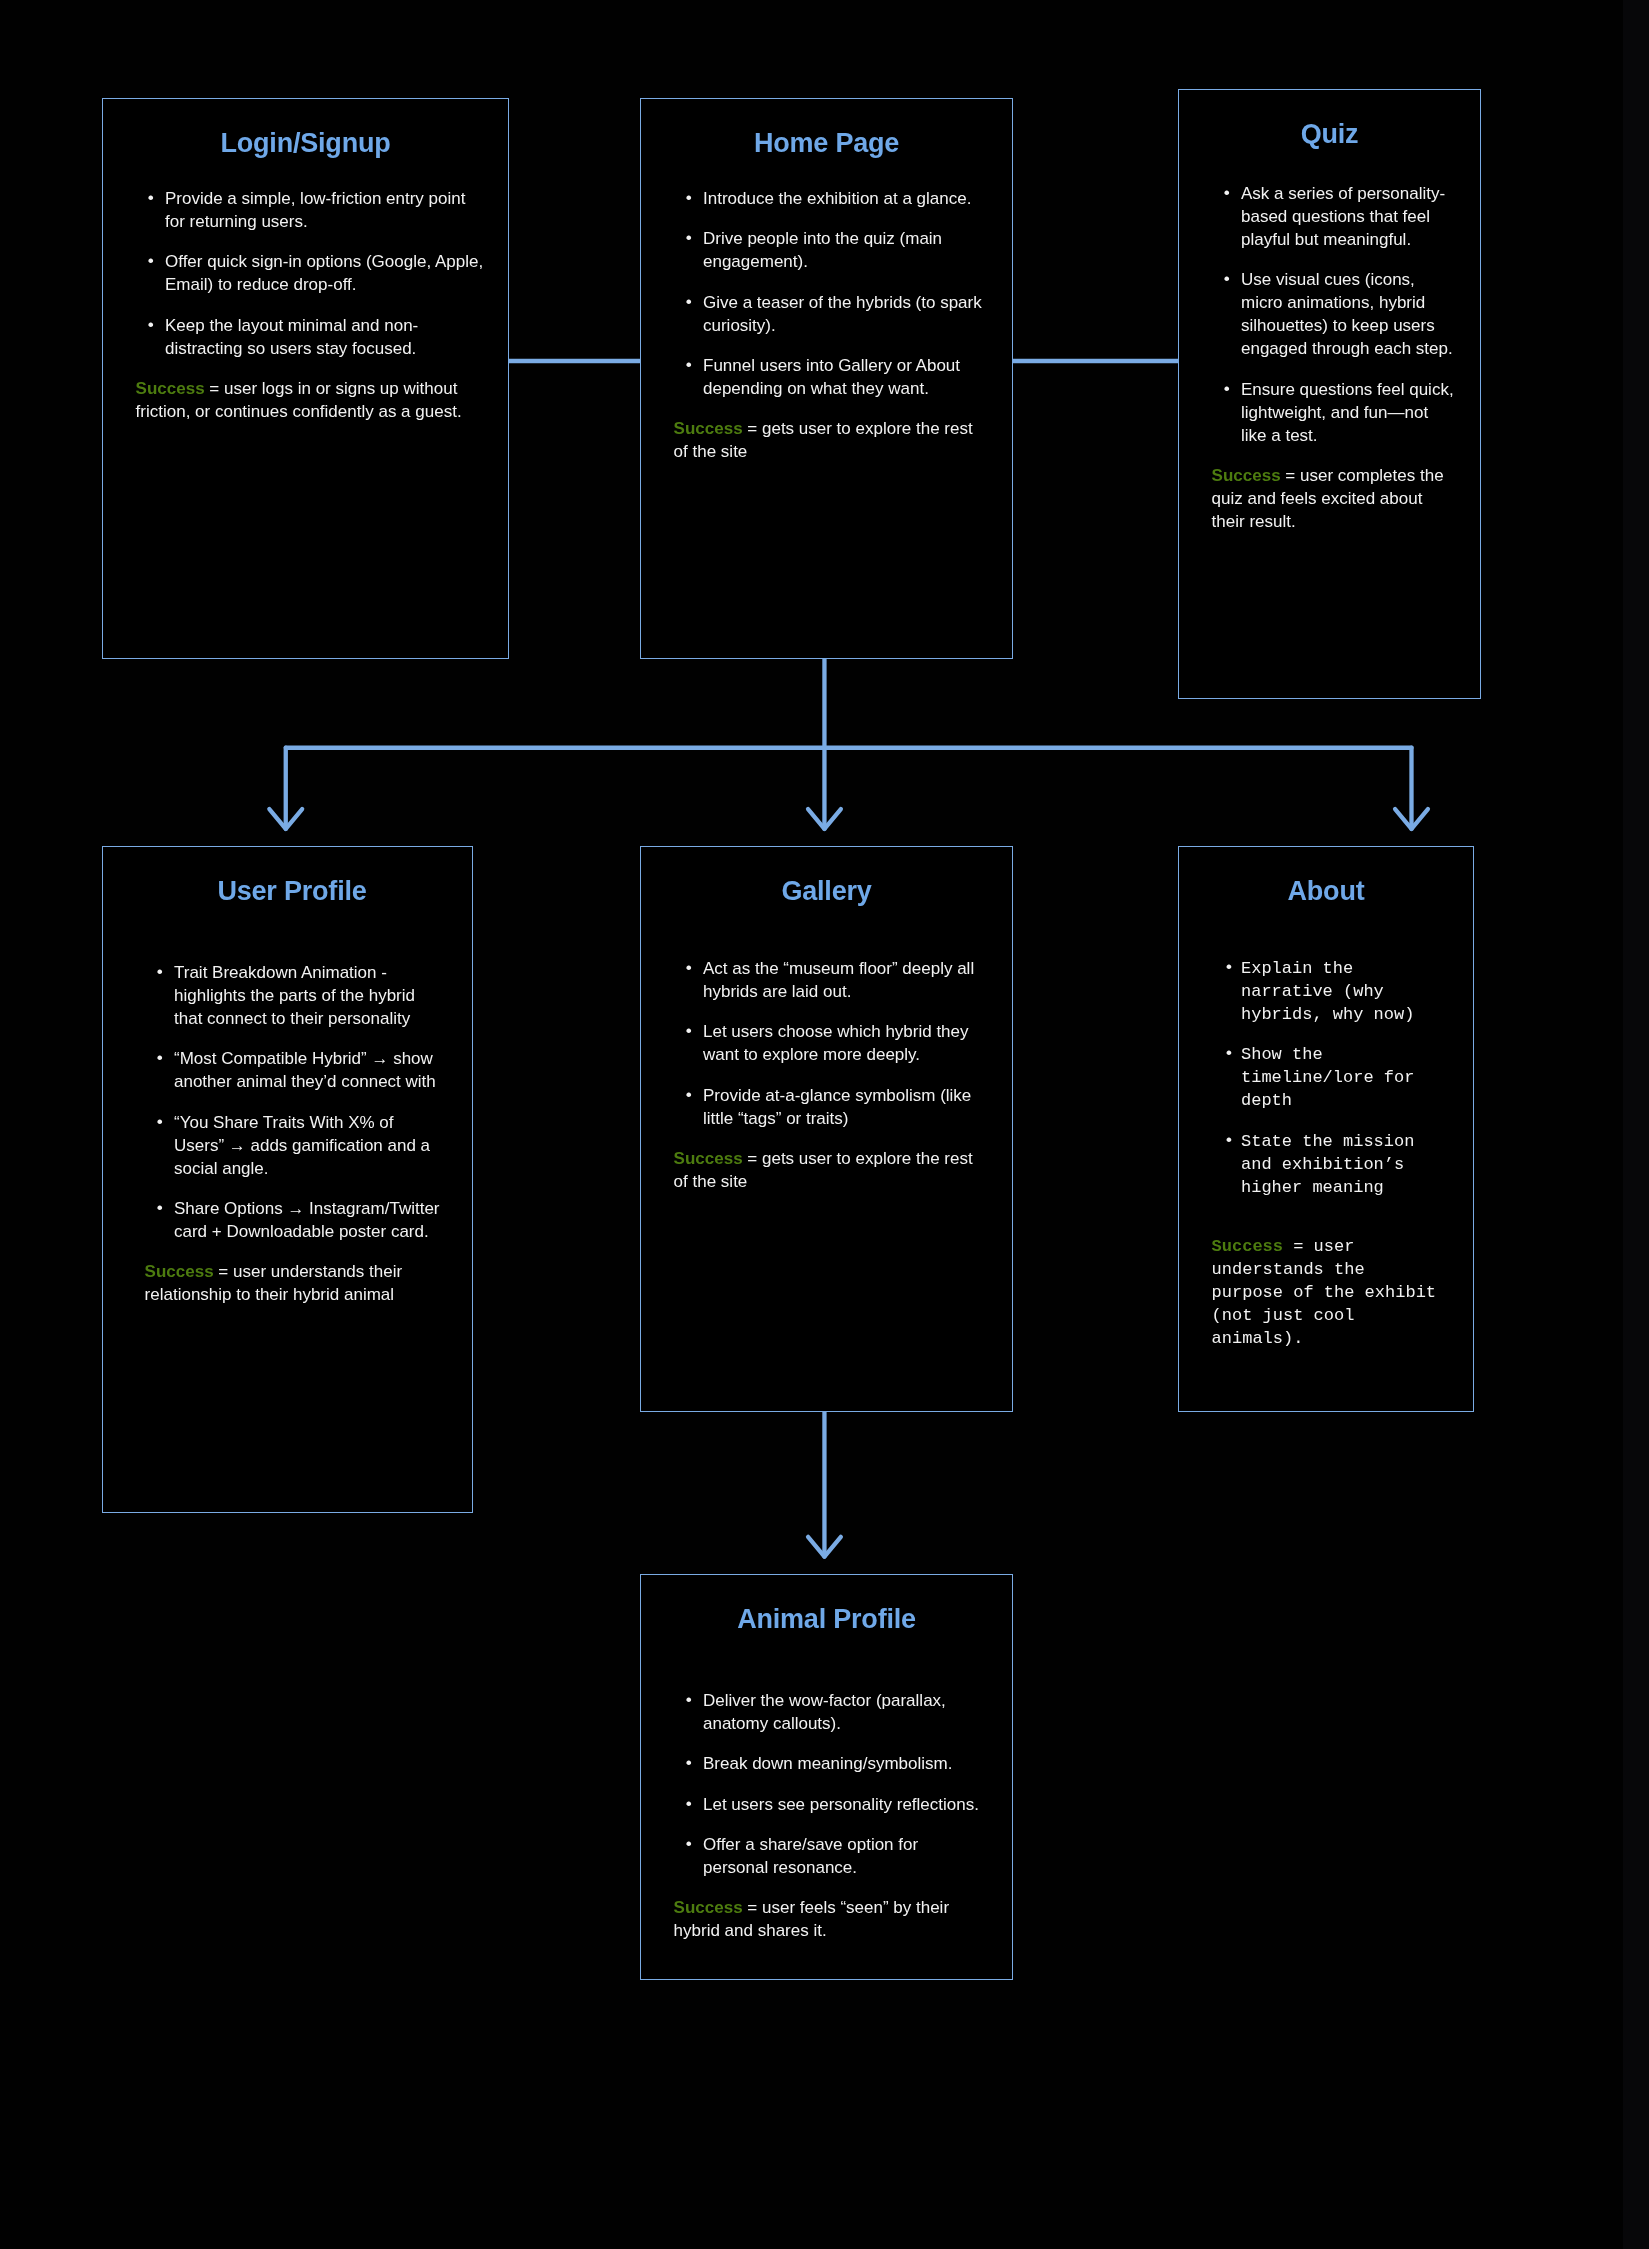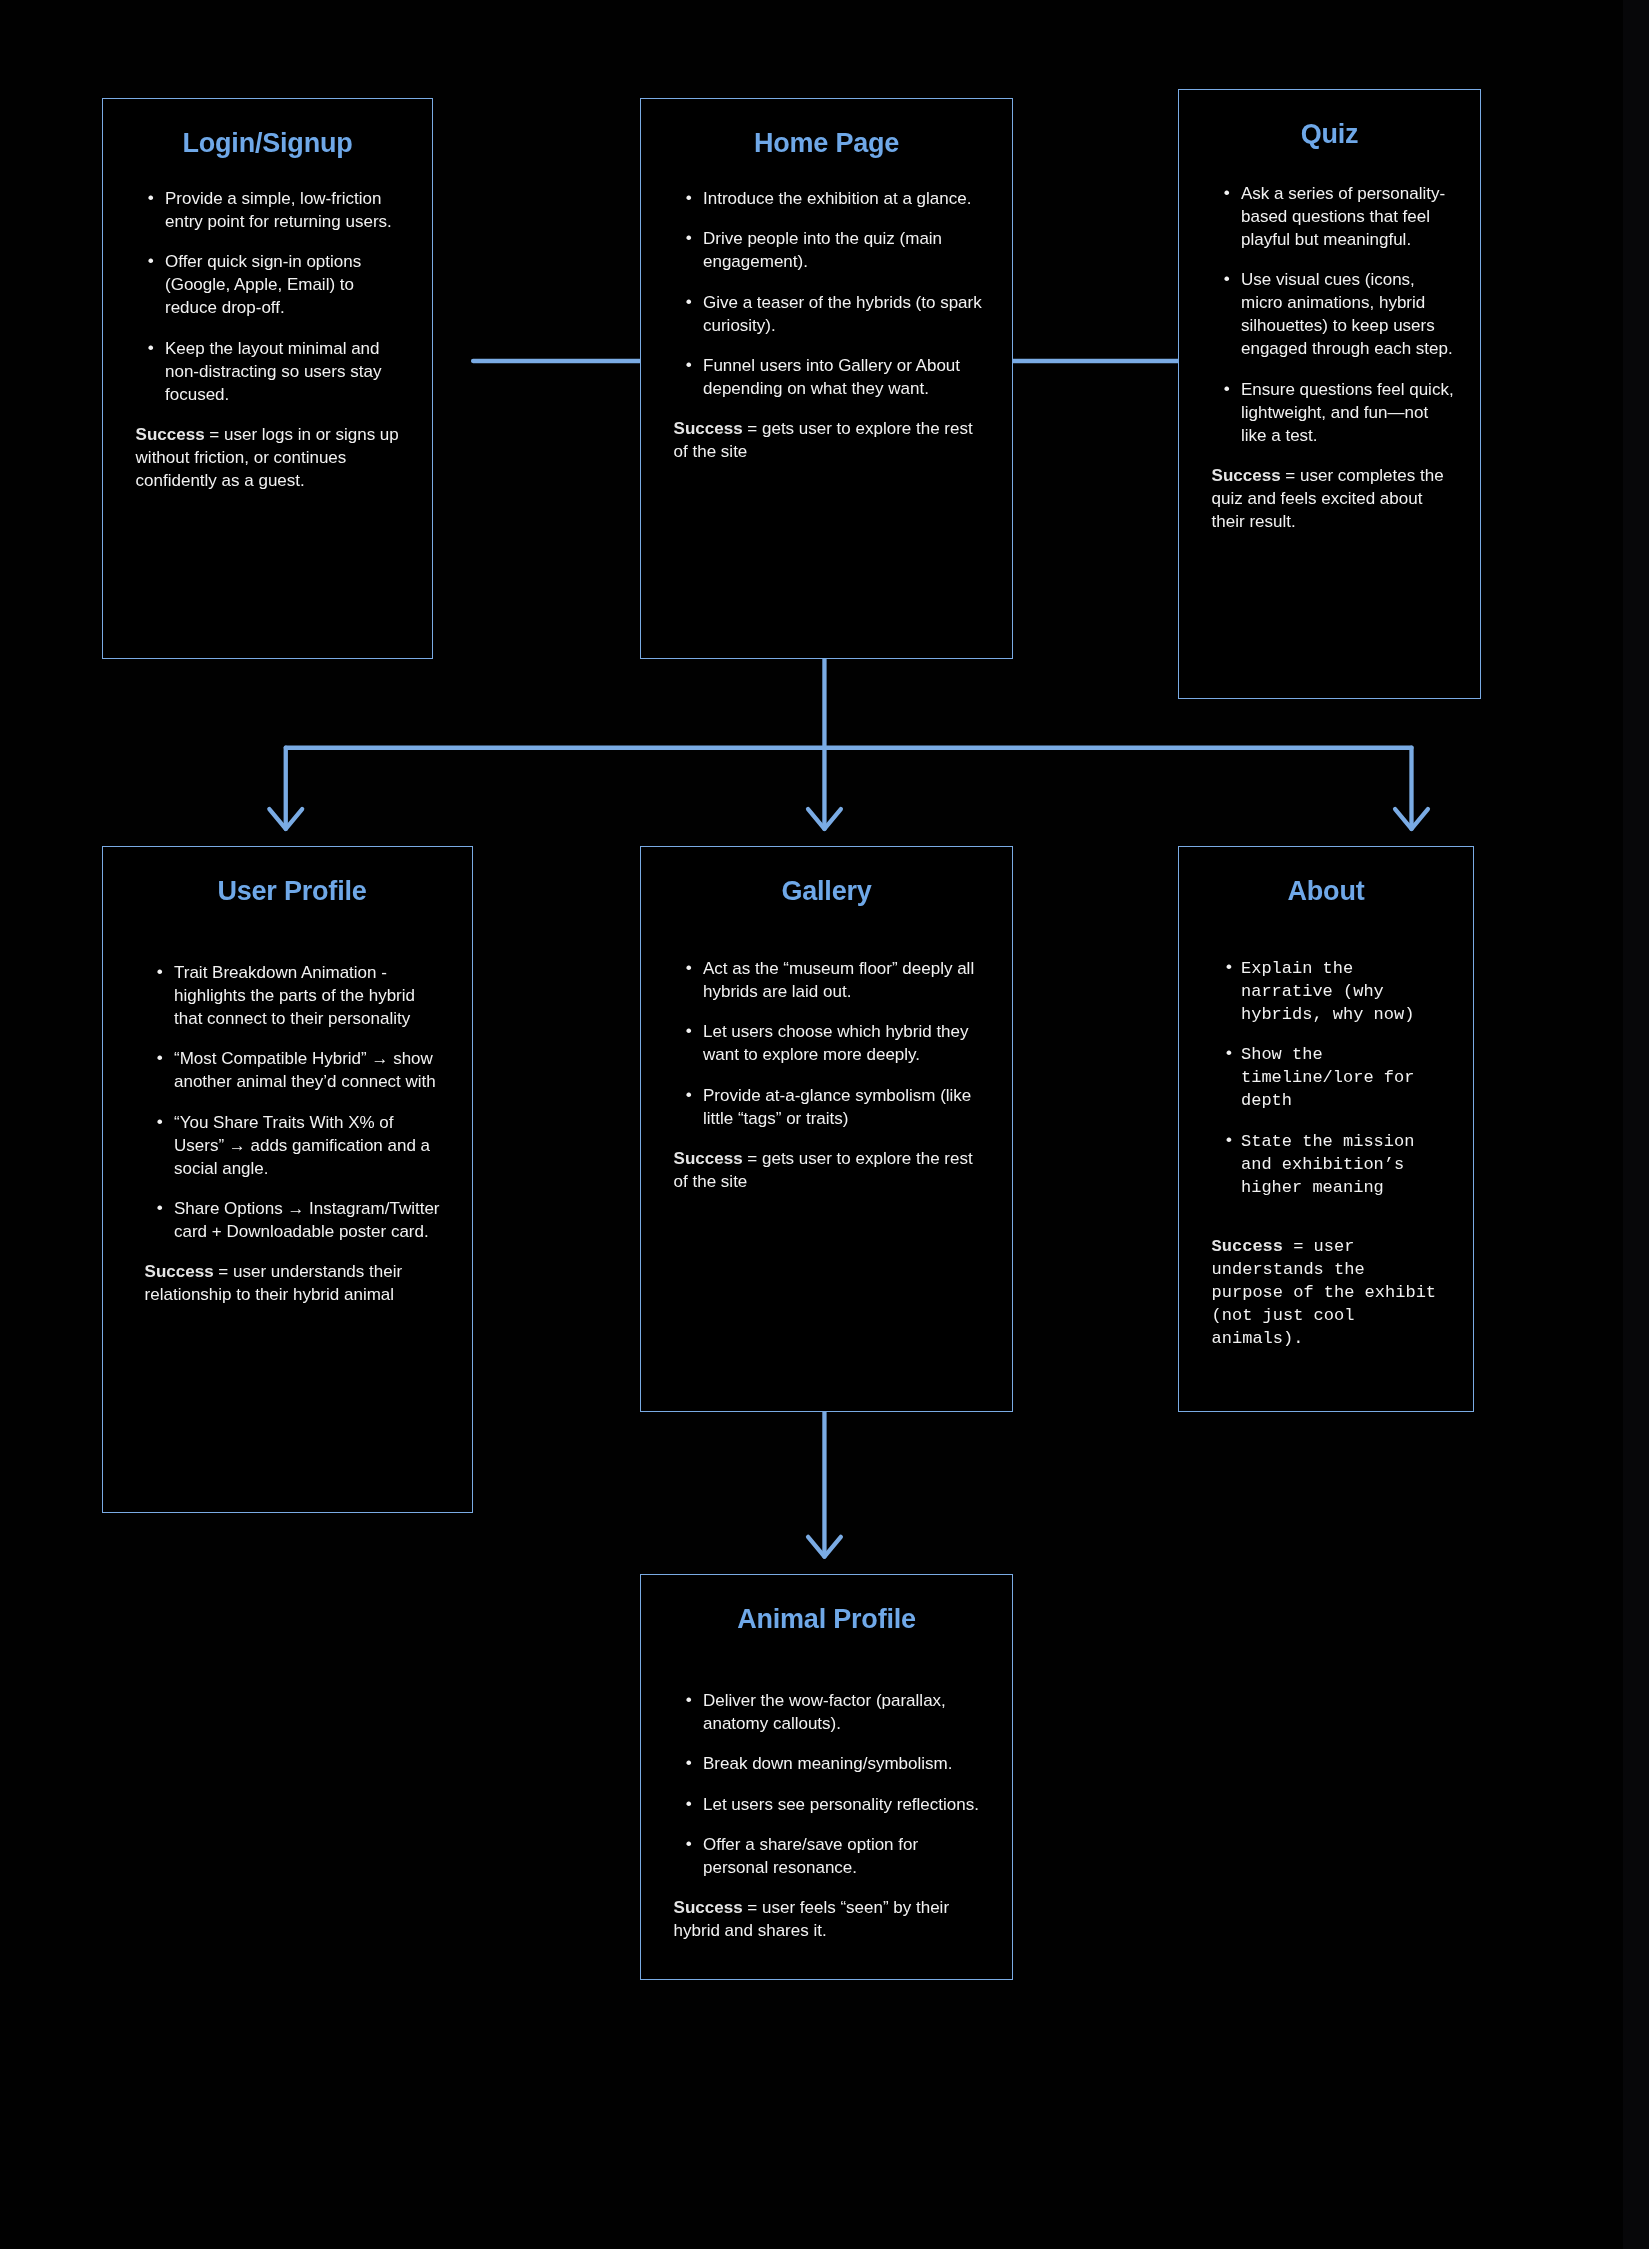--- a/index.html
+++ b/index.html
@@ -81,26 +81,26 @@
     line-height: 23px;
   }
   .success {
     color: #f2f2f2;
     font-size: 17px;
     line-height: 23px;
     padding-left: 8.6px;
     padding-right: 3.5px;
   }
   .success .kw {
-    color: #e5e5e5;
+    color: #4d7c0f;
     font-weight: bold;
   }
 
   
-  #card-login        { left: 102px;  top: 98px;  width: 331px;  height: 561px; }
+  #card-login        { left: 102px;  top: 98px;  width: 407px;  height: 561px; }
   #card-home         { left: 640px;  top: 98px;  width: 373px;  height: 561px; }
   #card-quiz         { left: 1178px; top: 89px;  width: 303px;  height: 610px; }
   #card-userprofile  { left: 102px;  top: 846px;  width: 371px;  height: 667px; padding-left: 9px; }
   #card-gallery      { left: 640px;  top: 846px;  width: 373px;  height: 566px; }
   #card-about        { left: 1178px; top: 846px;  width: 296px;  height: 566px; }
   #card-animal       { left: 640px;  top: 1574px; width: 373px;  height: 406px; }
 
   #card-login    .card-body { padding-top: 28px; }
   #card-home     .card-body { padding-top: 28px; }
   #card-quiz     .card-body { padding-top: 32px; }

